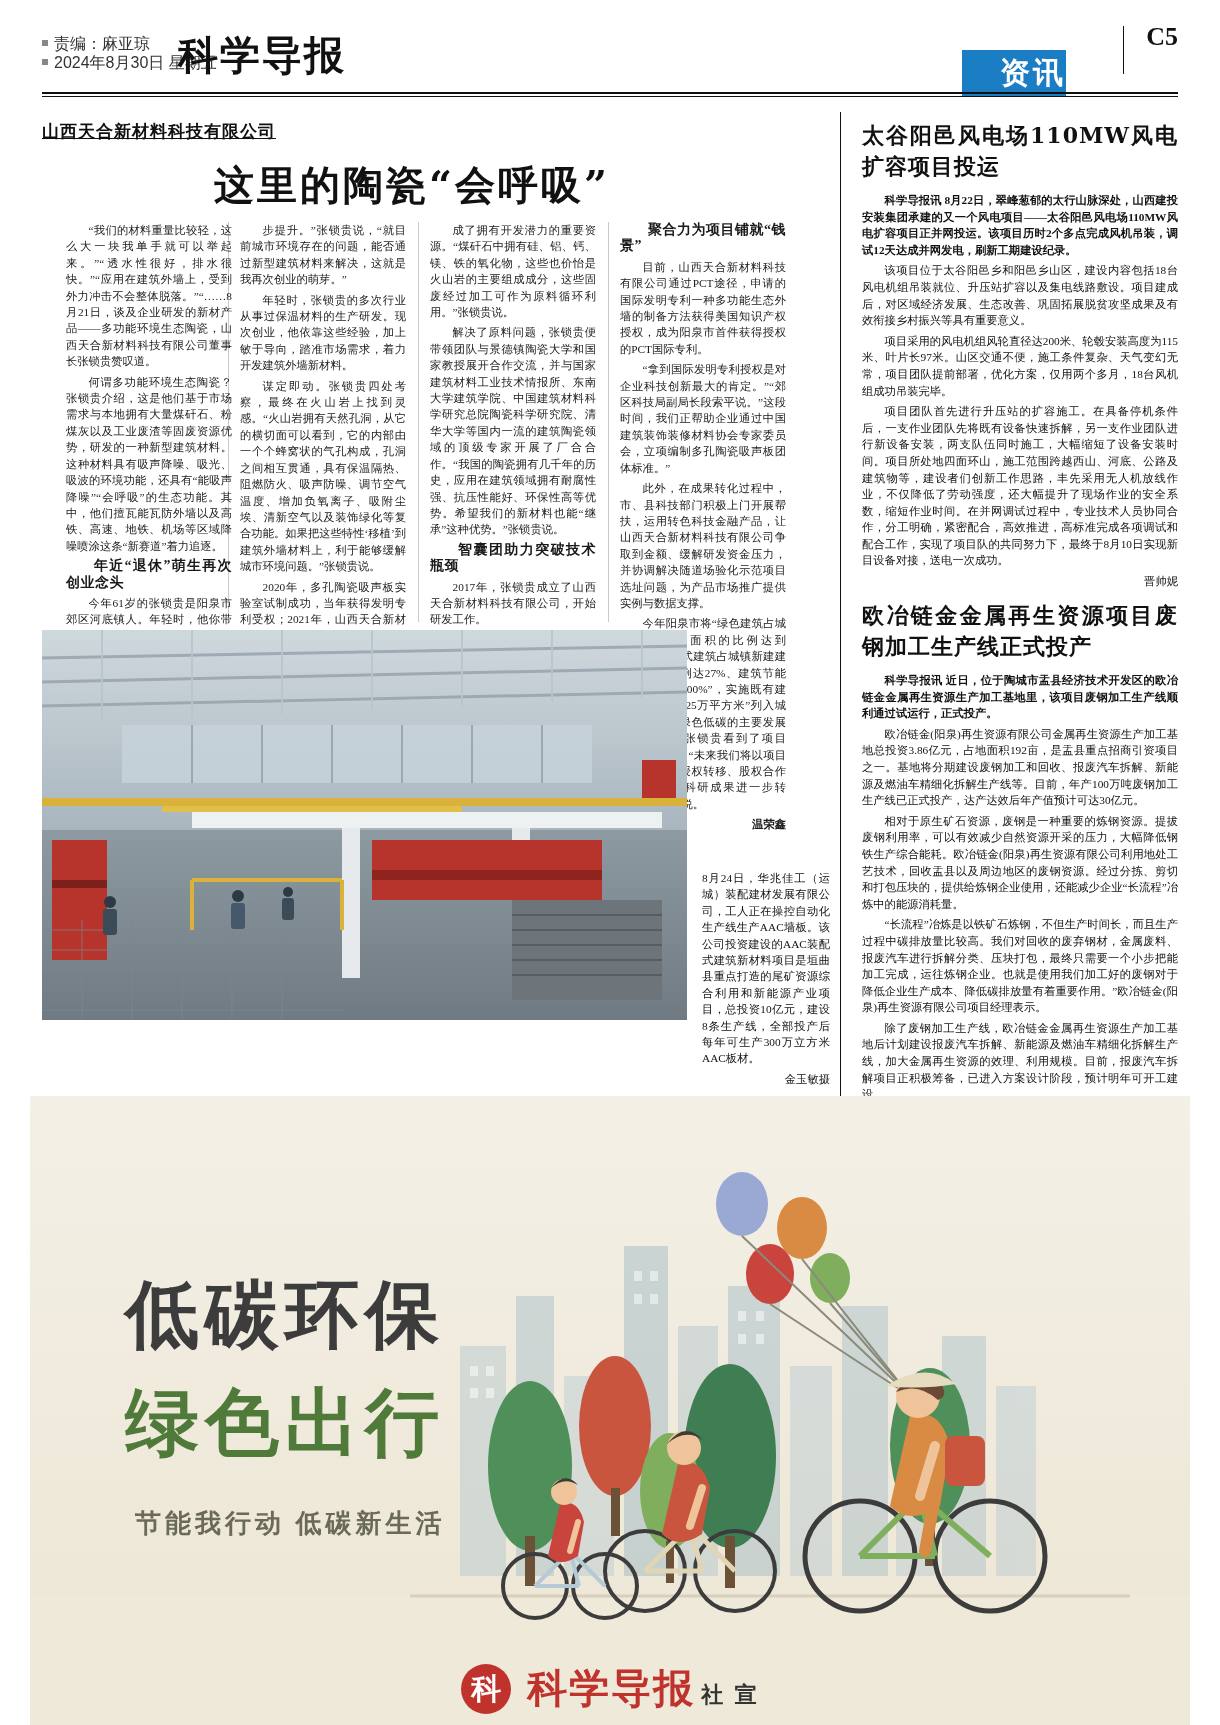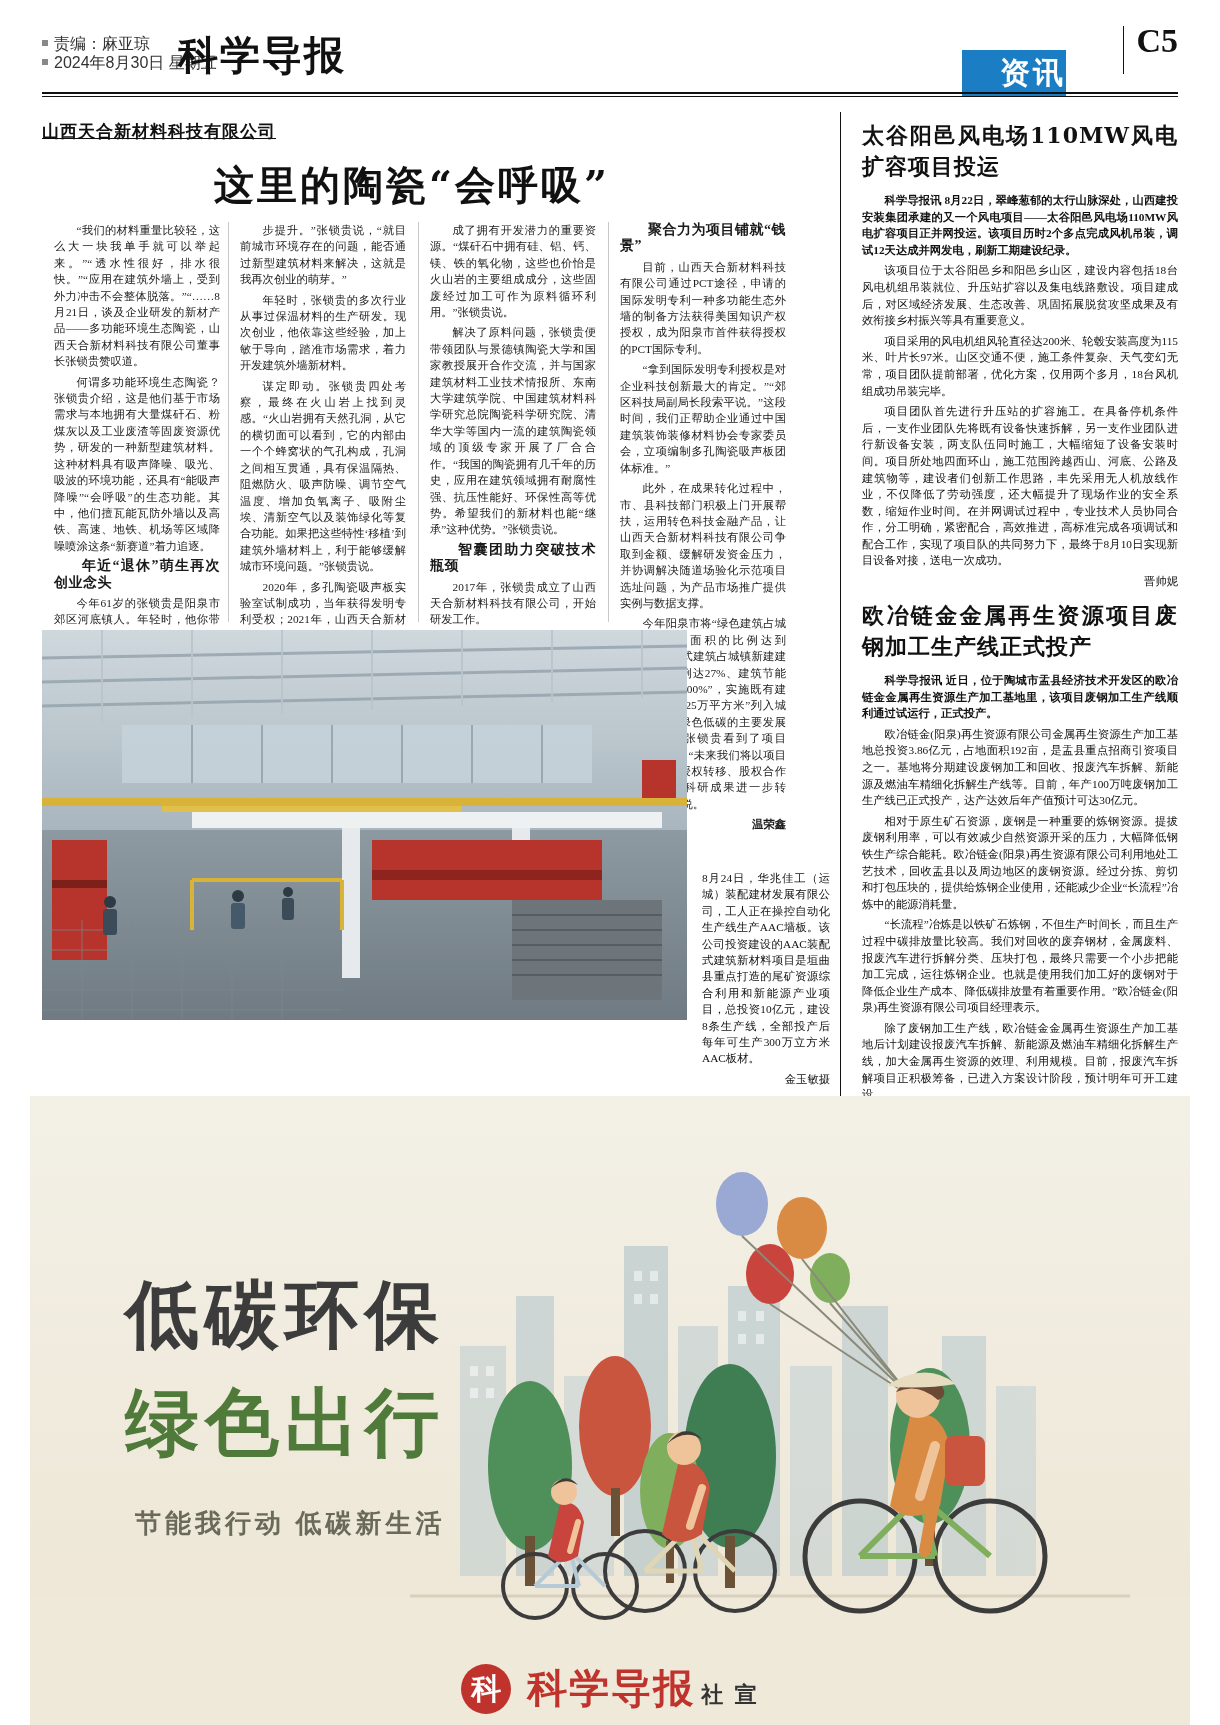--- a/index.html
+++ b/index.html
@@ -42,21 +42,21 @@
   .badge {
     position:absolute; right:112px; top:28px;
     width:104px; height:46px; background:#1b7ec4;
     color:#fff; font-size:30px; font-weight:bold; letter-spacing:3px;
     text-align:right; line-height:46px;
     font-family:"DejaVu Serif", serif;
   }
   .badge-wrap { position:absolute; right:42px; top:22px; width:180px; height:58px; }
   .pageno {
     position:absolute; right:42px; top:22px;
-    font-size:34px; font-weight:bold; font-family:"Liberation Serif", serif;
+    font-size:26px; font-weight:bold; font-family:"Liberation Serif", serif;
   }
   .badge-sep {
     position:absolute; right:96px; top:26px; width:1px; height:48px; background:#111;
   }
 
   
   .col-div {
     position:absolute; top:112px; width:1px; height:520px; background:#c9c9c9;
   }
 
@@ -172,21 +172,21 @@
     <div class="mast-rule2"></div>
   </div>
 
   <div class="company">山西天合新材料科技有限公司</div>
   <div class="headline">这里的陶瓷“会呼吸”</div>
 
   <div class="col-div" style="left:228px; top:222px; height:400px;"></div>
   <div class="col-div" style="left:418px; top:222px; height:400px;"></div>
   <div class="col-div" style="left:608px; top:222px; height:400px;"></div>
 
-  <div class="body-col" style="left:54px; top:222px; width:166px;">
+  <div class="body-col" style="left:66px; top:222px; width:166px;">
     <p>“我们的材料重量比较轻，这么大一块我单手就可以举起来。”“透水性很好，排水很快。”“应用在建筑外墙上，受到外力冲击不会整体脱落。”“……8月21日，谈及企业研发的新材产品——多功能环境生态陶瓷，山西天合新材料科技有限公司董事长张锁贵赞叹道。</p>
     <p>何谓多功能环境生态陶瓷？张锁贵介绍，这是他们基于市场需求与本地拥有大量煤矸石、粉煤灰以及工业废渣等固废资源优势，研发的一种新型建筑材料。这种材料具有吸声降噪、吸光、吸波的环境功能，还具有“能吸声降噪”“会呼吸”的生态功能。其中，他们擅瓦能瓦防外墙以及高铁、高速、地铁、机场等区域降噪喷涂这条“新赛道”着力追逐。</p>
     <p class="sub">年近“退休”萌生再次创业念头</p>
     <p>今年61岁的张锁贵是阳泉市郊区河底镇人。年轻时，他你带起火买卖和危煤生意发家。前几年，本地有“退休”的他便萌生了再次创业的念头。</p>
     <p>“现在，随着城市化水平越来越高，噪声污染、光污染、高层建筑火灾等问题逐渐进入人们的视野。解称水泥建筑带来的“热岛效应”在一定程度上困扰了城市化水平进一</p>
   </div>
 
   <div class="body-col" style="left:240px; top:222px; width:166px;">
     <p>步提升。”张锁贵说，“就目前城市环境存在的问题，能否通过新型建筑材料来解决，这就是我再次创业的萌芽。”</p>
     <p>年轻时，张锁贵的多次行业从事过保温材料的生产研发。现次创业，他依靠这些经验，加上敏于导向，踏准市场需求，着力开发建筑外墙新材料。</p>

